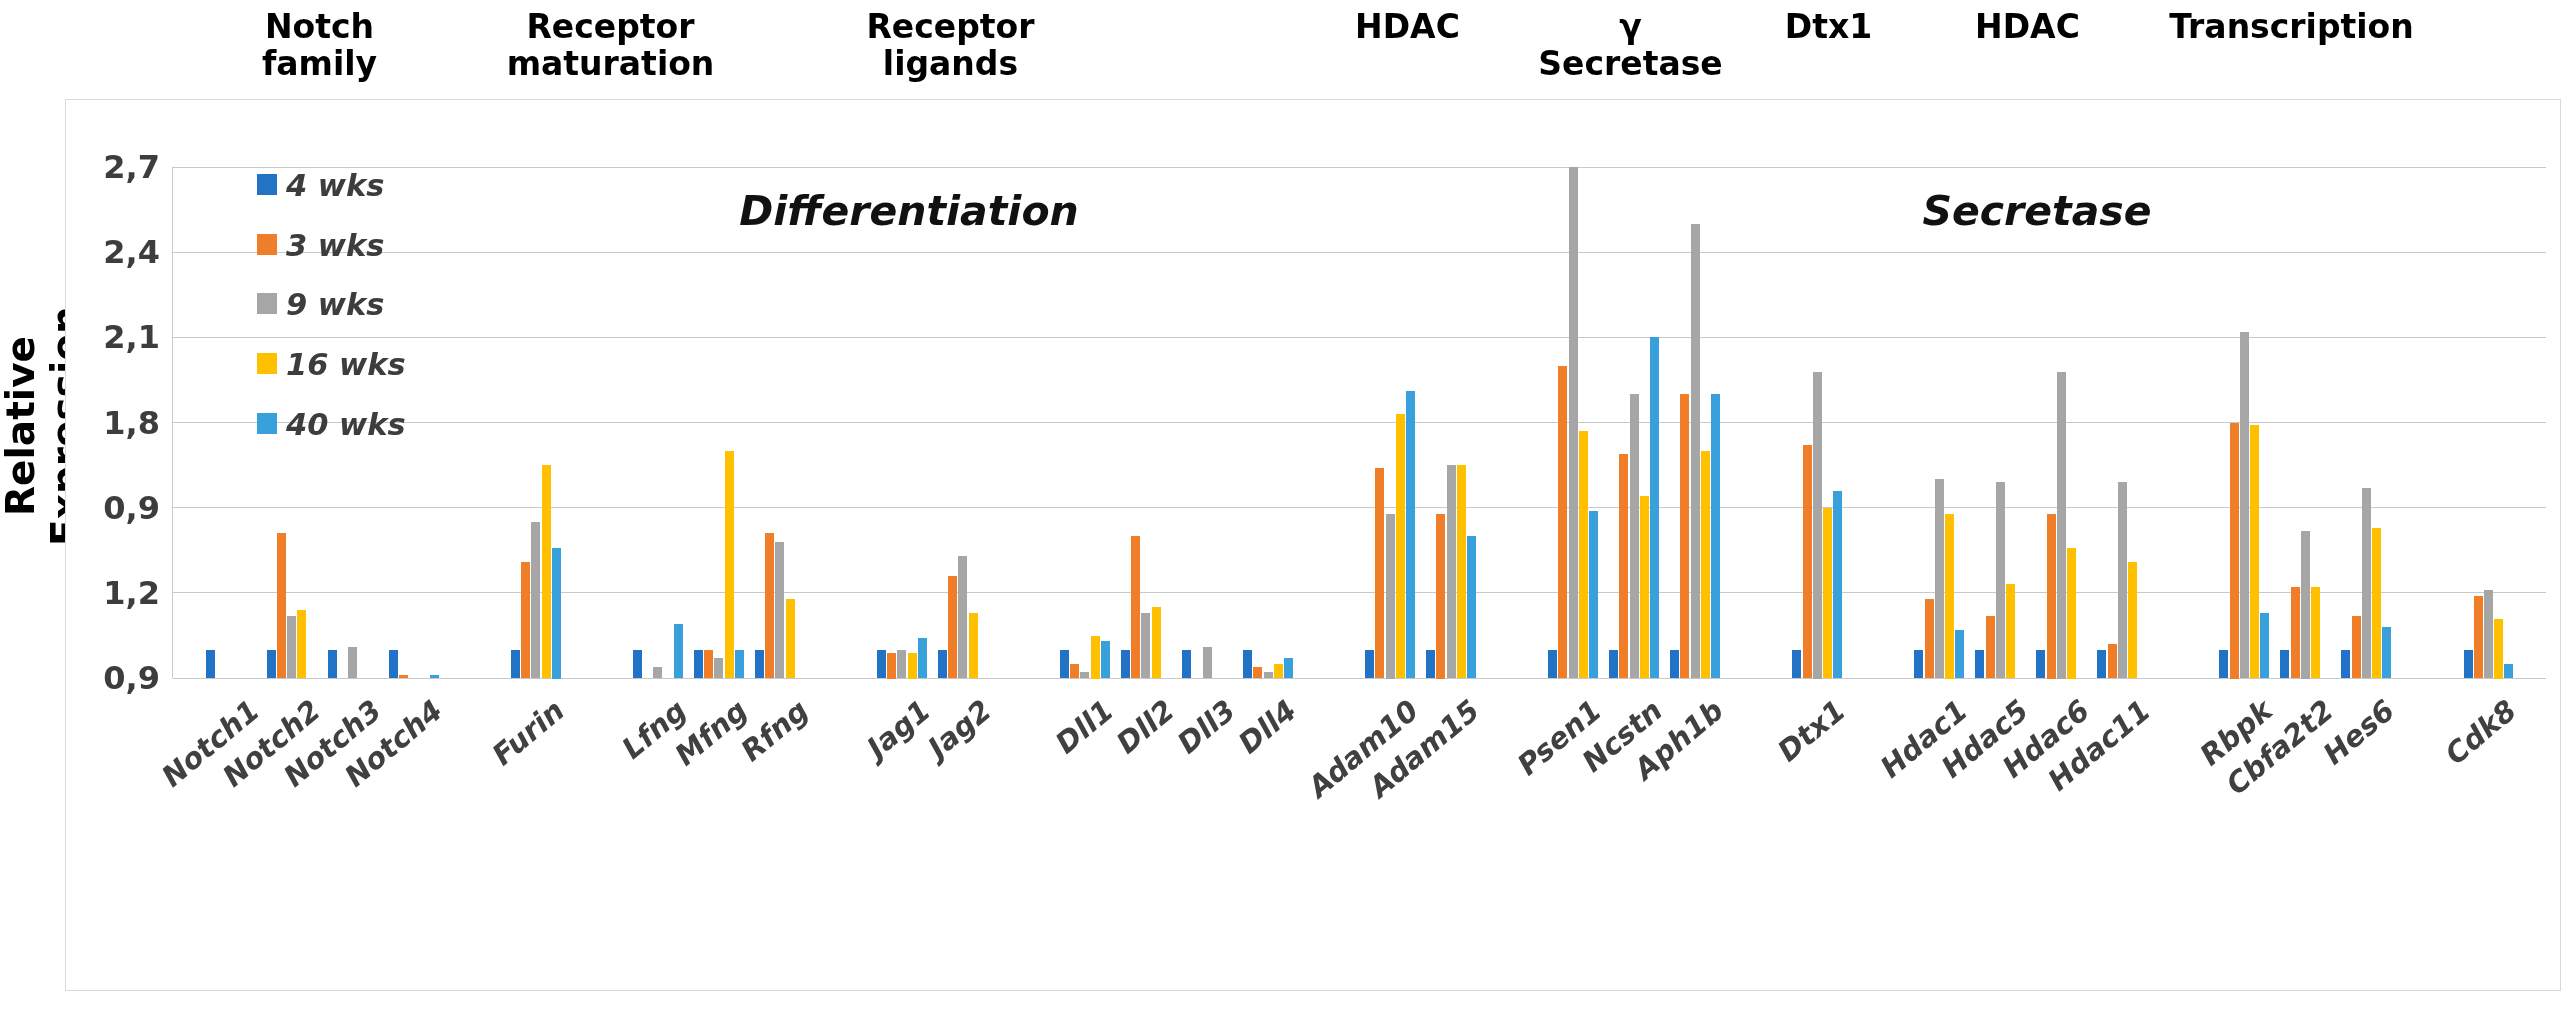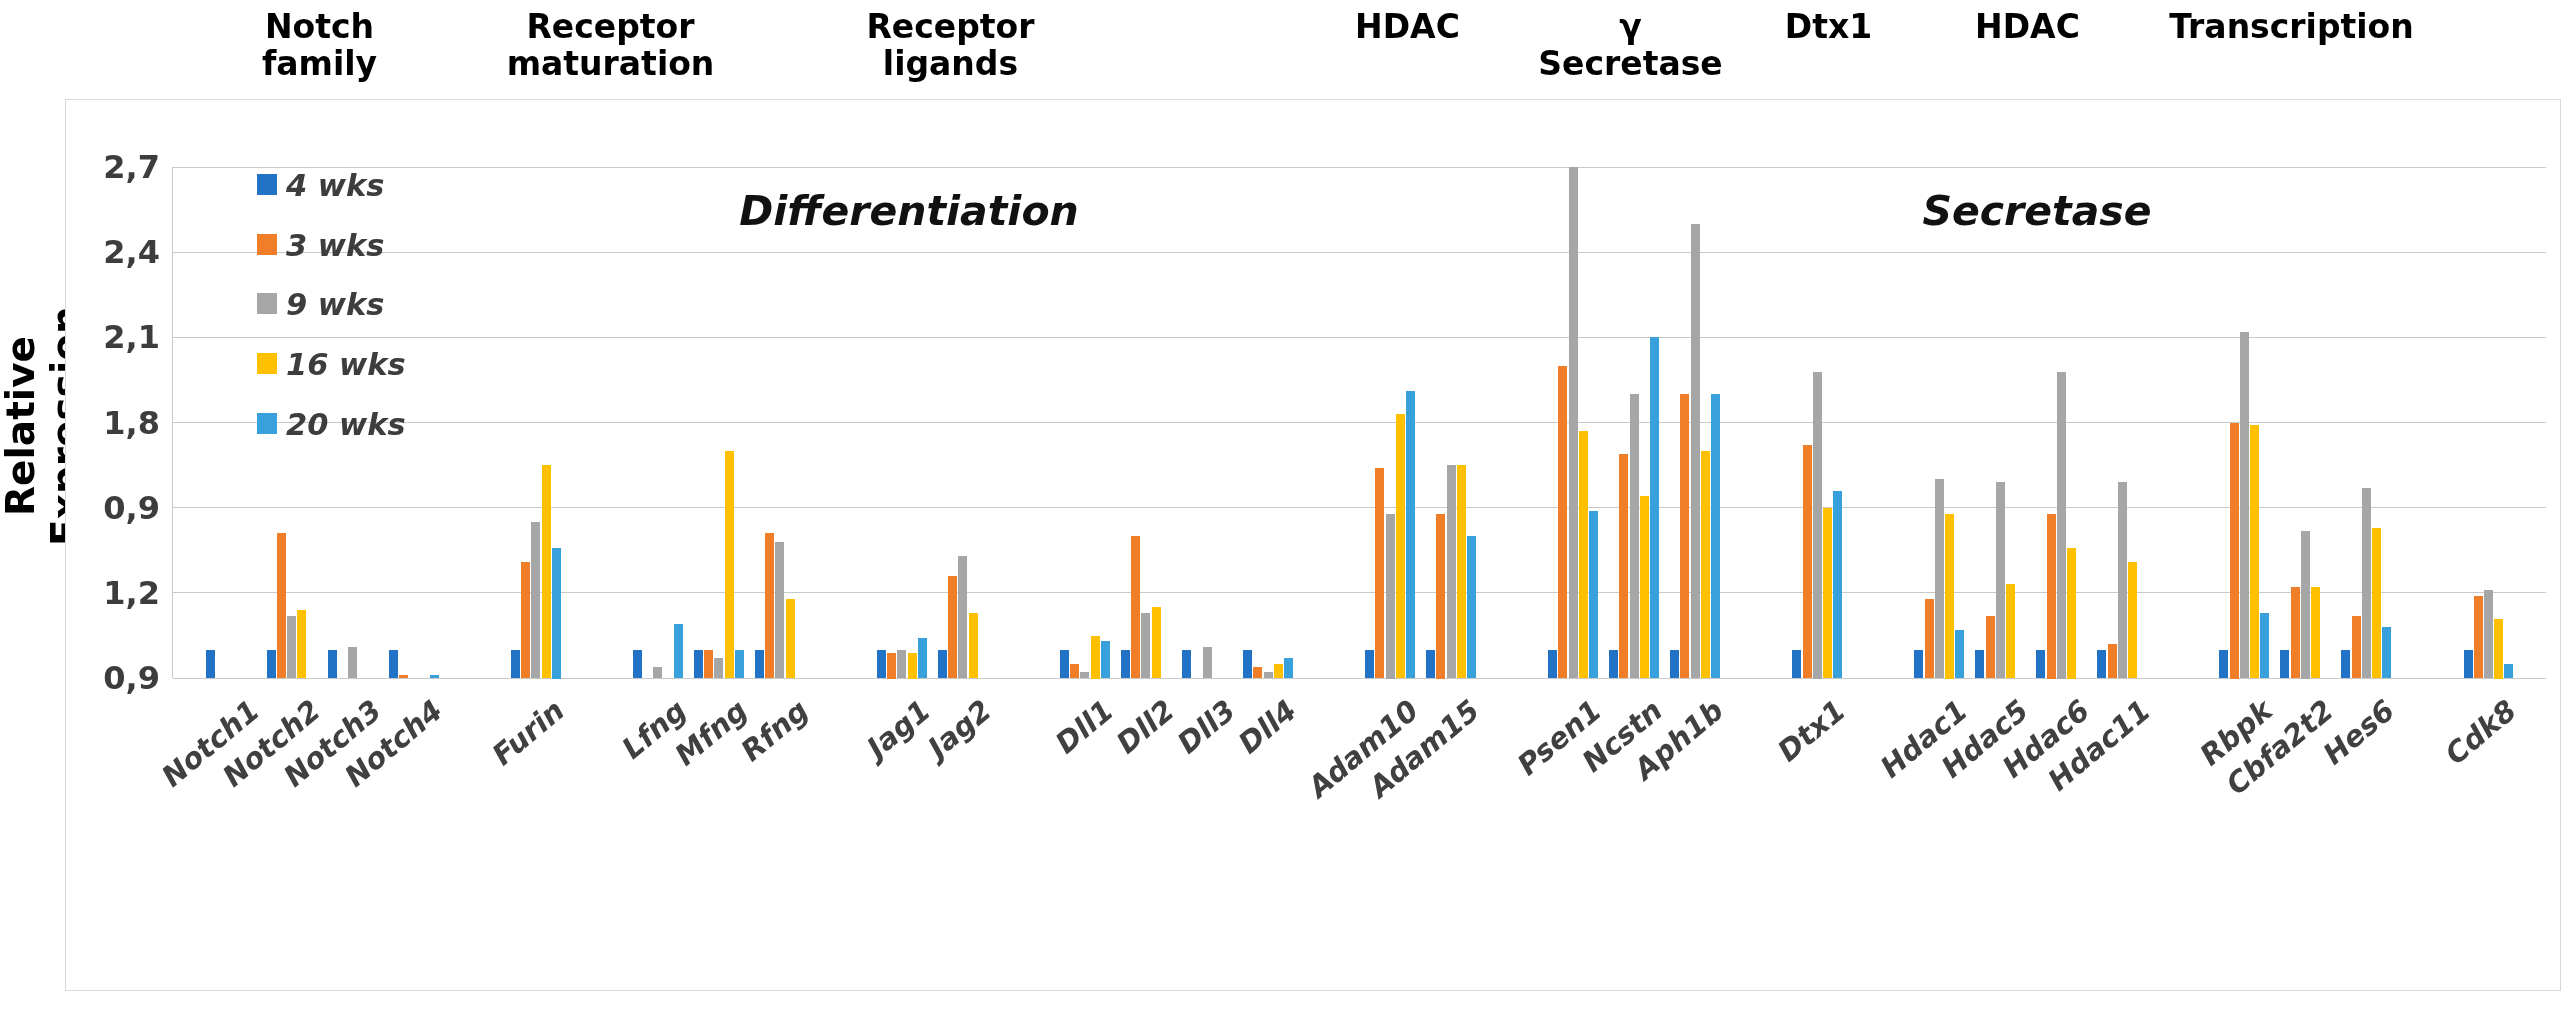--- a/index.html
+++ b/index.html
@@ -62,21 +62,21 @@
       <div class="legend-item" style="left: 257px; top: 292px;">
         <div class="legend-swatch" style="background: rgb(166, 166, 166);"></div>
         <div class="legend-text">9 wks</div>
       </div>
       <div class="legend-item" style="left: 257px; top: 352px;">
         <div class="legend-swatch" style="background: rgb(255, 192, 0);"></div>
         <div class="legend-text">16 wks</div>
       </div>
       <div class="legend-item" style="left: 257px; top: 412px;">
         <div class="legend-swatch" style="background: rgb(56, 161, 219);"></div>
-        <div class="legend-text">20 wks</div>
+        <div class="legend-text">40 wks</div>
       </div>
       <div class="annotation" style="left: 623px; top: 187px;">Differentiation</div>
       <div class="annotation" style="left: 1751px; top: 187px;">Secretase</div>
       <div class="bar" style="left: 206px; top: 650px; height: 28px; background: rgb(34, 114, 197);"></div>
       <div class="gene-label" style="left: 41px; top: 693px;">Notch1</div>
       <div class="bar" style="left: 267px; top: 650px; height: 28px; background: rgb(34, 114, 197);"></div>
       <div class="bar" style="left: 277px; top: 533px; height: 145px; background: rgb(240, 125, 40);"></div>
       <div class="bar" style="left: 287px; top: 616px; height: 62px; background: rgb(166, 166, 166);"></div>
       <div class="bar" style="left: 297px; top: 610px; height: 68px; background: rgb(255, 192, 0);"></div>
       <div class="gene-label" style="left: 102px; top: 693px;">Notch2</div>

